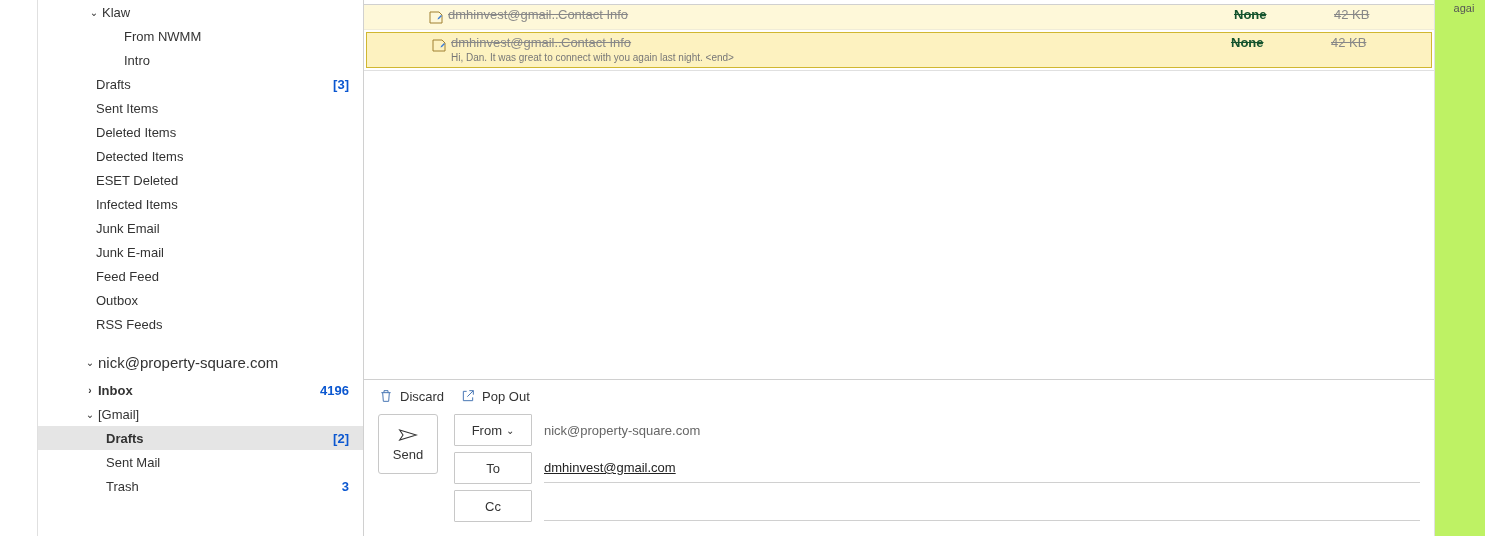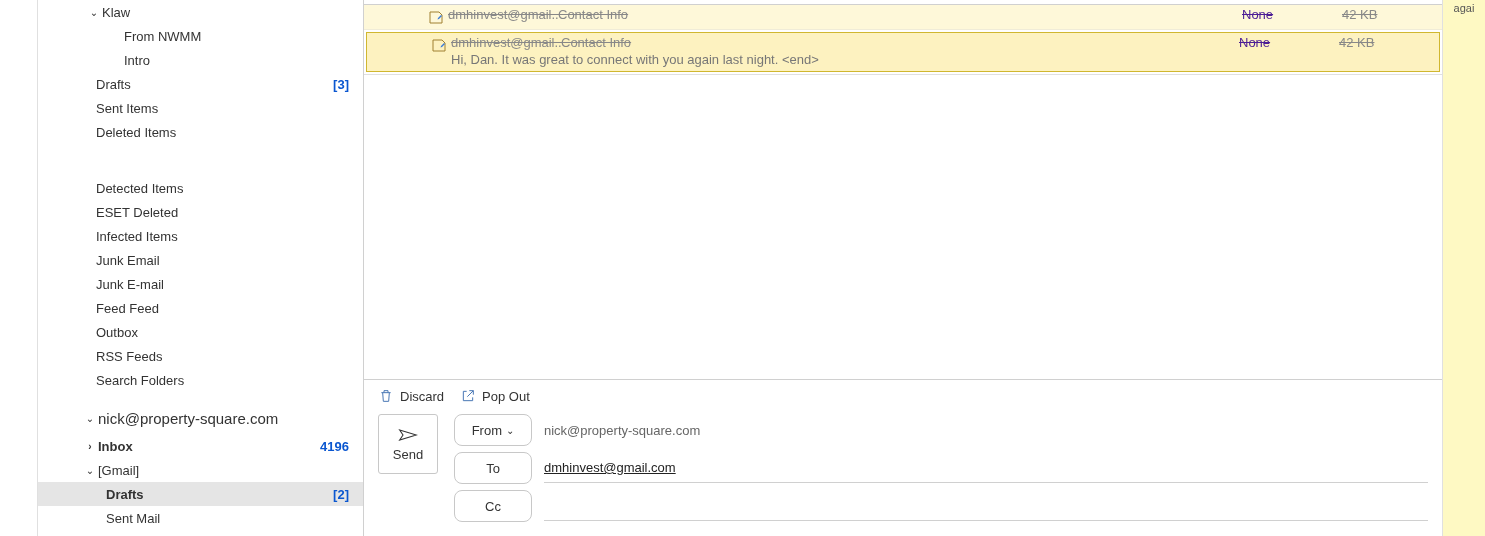--- a/index.html
+++ b/index.html
@@ -103,23 +103,23 @@
   .msg-body {
     flex: 1;
     display: flex;
     flex-direction: column;
     padding-left: 4px;
     min-width: 0;
   }
   .msg-line1 { display: flex; }
   .msg-to { width: 110px; text-decoration: line-through; color: #888; white-space: nowrap; overflow: hidden; }
   .msg-subject { flex: 1; text-decoration: line-through; color: #888; }
-  .msg-sent { width: 100px; text-decoration: line-through; color: #4c1d95; }
+  .msg-sent { width: 100px; text-decoration: line-through; color: #14532d; font-weight: bold; }
   .msg-size { width: 100px; text-decoration: line-through; color: #888; }
-  .msg-preview { color: #777; font-size: 13px; padding-left: 0; padding-top: 2px; }
+  .msg-preview { color: #777; font-size: 10px; padding-left: 0; padding-top: 2px; }
 
   .empty-area { flex: 1; background: #fff; }
 
   .compose-bar {
     border-top: 1px solid #d0d0d0;
     display: flex;
     padding: 8px 14px 10px 14px;
     gap: 16px;
   }
   .compose-bar .action {
@@ -155,21 +155,21 @@
   .field-row {
     display: flex;
     align-items: center;
     height: 32px;
     gap: 12px;
   }
   .field-btn {
     width: 76px;
     height: 30px;
     border: 1px solid #c8c8c8;
-    border-radius: 8px;
+    border-radius: 1px;
     background: #fff;
     display: inline-flex;
     align-items: center;
     justify-content: center;
     gap: 4px;
     font-size: 13px;
     cursor: pointer;
   }
   .field-value {
     flex: 1;
@@ -177,27 +177,28 @@
     height: 28px;
     display: flex;
     align-items: center;
     color: #444;
   }
   .recipient-chip { text-decoration: underline; color: #222; }
 
   .right-panel {
     width: 42px;
     flex-shrink: 0;
-    background: #fef9c3;
+    background: #bef264;
     border-left: 1px solid #e0e0e0;
     font-size: 11px;
     color: #555;
     text-align: center;
     padding-top: 2px;
     overflow: hidden;
+    padding-left: 8px;
   }
 </style>
 </head>
 <body>
 
 <div class="workspace">
   <div class="left-gutter"></div>
 
   <div class="sidebar">
     <div id="top-folders">
@@ -214,21 +215,21 @@
         <div class="folder-item" style="padding-left: 58px;">
           <span class="label">Drafts</span>
           <span class="count" style="">[3]</span>
         </div>
         <div class="folder-item" style="padding-left: 58px;">
           <span class="label">Sent Items</span>
         </div>
         <div class="folder-item" style="padding-left: 58px;">
           <span class="label">Deleted Items</span>
         </div>
-        <div class="folder-item" style="padding-left: 58px; margin-top: 32px;">
+        <div class="folder-item" style="padding-left: 58px;">
           <span class="label">Detected Items</span>
         </div>
         <div class="folder-item" style="padding-left: 58px;">
           <span class="label">ESET Deleted</span>
         </div>
         <div class="folder-item" style="padding-left: 58px;">
           <span class="label">Infected Items</span>
         </div>
         <div class="folder-item" style="padding-left: 58px;">
           <span class="label">Junk Email</span>
@@ -237,23 +238,20 @@
           <span class="label">Junk E-mail</span>
         </div>
         <div class="folder-item" style="padding-left: 58px;">
           <span class="label">Feed Feed</span>
         </div>
         <div class="folder-item" style="padding-left: 58px;">
           <span class="label">Outbox</span>
         </div>
         <div class="folder-item" style="padding-left: 58px;">
           <span class="label">RSS Feeds</span>
-        </div>
-        <div class="folder-item" style="padding-left: 58px;">
-          <span class="label">Search Folders</span>
         </div>
       </div>
     <div class="folder-item account-header" style="padding-left:46px">
       <span class="chev">⌄</span>
       <span class="label">nick@property-square.com</span>
     </div>
     <div id="acct2-folders">
         <div class="folder-item bold" style="padding-left: 46px;">
           <span class="chev">›</span>
           <span class="label">Inbox</span>

